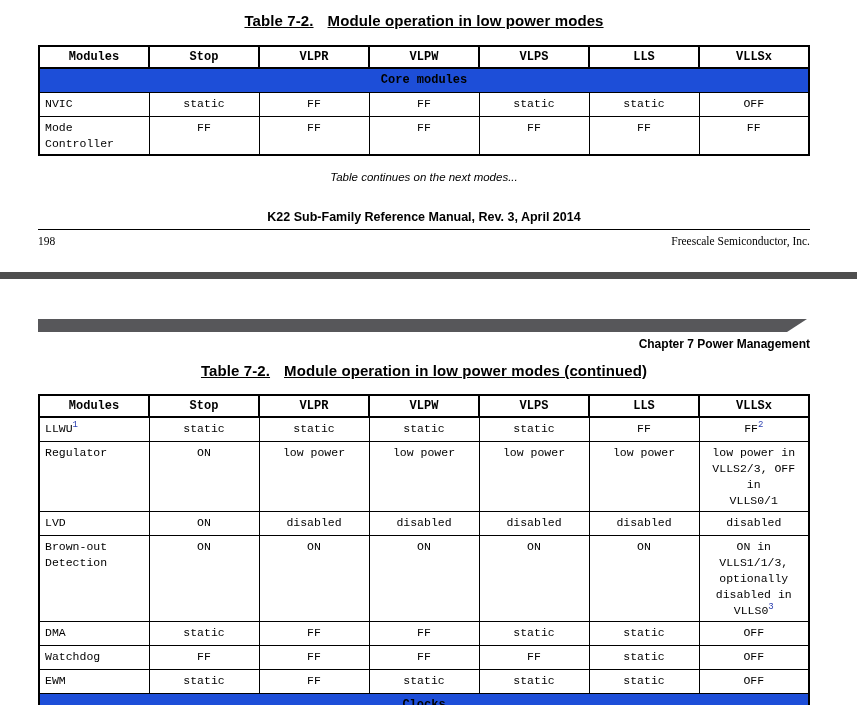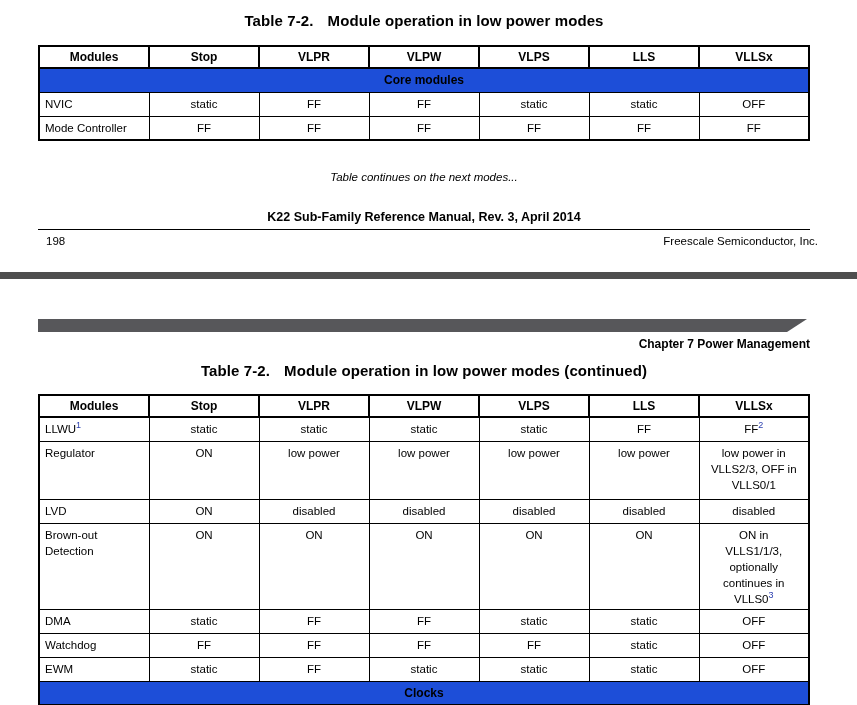--- a/index.html
+++ b/index.html
@@ -12,30 +12,32 @@
     background: #ffffff;
     overflow: hidden;
     margin: 0 auto;
   }
 
   .table-title {
     text-align: center;
     font-size: 15px;
     font-weight: bold;
     letter-spacing: 0.1px;
+    text-decoration: underline;
   }
   .table-title .tlabel { margin-right: 14px; }
 
   table.modtable {
     width: 772px;
     border-collapse: collapse;
     table-layout: fixed;
     border: 2px solid #000;
     font-size: 11.5px;
     line-height: 16px;
+    font-family: Liberation Mono, monospace;
   }
   table.modtable th {
     border: 2px solid #000;
     font-size: 12px;
     font-weight: bold;
     text-align: center;
     vertical-align: middle;
     height: 22px;
     padding: 1px 2px;
     background: #fff;
@@ -76,23 +78,24 @@
   }
   .manual-line {
     position: absolute; left: 38px; width: 772px; top: 210px;
     text-align: center; font-weight: bold; font-size: 12.5px;
   }
   .footer-rule {
     position: absolute; left: 38px; width: 772px; top: 229px;
     border-top: 1.5px solid #000; height: 0;
   }
   .footer-row {
-    position: absolute; left: 46px; width: 772px; top: 235px;
+    position: absolute; left: 38px; width: 772px; top: 235px;
     display: flex; justify-content: space-between;
     font-size: 11.5px;
+    font-family: Liberation Serif, serif;
   }
   .page-separator {
     position: absolute; left: 0; top: 272px; width: 857px; height: 7px;
     background: #4e4e4e;
   }
   .chapter-banner {
     position: absolute; left: 38px; top: 319px; width: 769px; height: 13px;
     background: #57575a;
     clip-path: polygon(0 0, 100% 0, 97.4% 100%, 0 100%);
   }
@@ -222,21 +225,21 @@
             </td>
             <td>ON</td>
             <td>ON</td>
             <td>ON</td>
             <td>ON</td>
             <td>ON</td>
             <td>
               <div>ON in</div>
               <div>VLLS1/1/3,</div>
               <div>optionally</div>
-              <div>continues in</div>
+              <div>disabled in</div>
               <div>VLLS0<sup class="fnref">3</sup></div>
             </td>
           </tr>
           <tr>
             <td class="first">DMA</td>
             <td>static</td>
             <td>FF</td>
             <td>FF</td>
             <td>static</td>
             <td>static</td>

